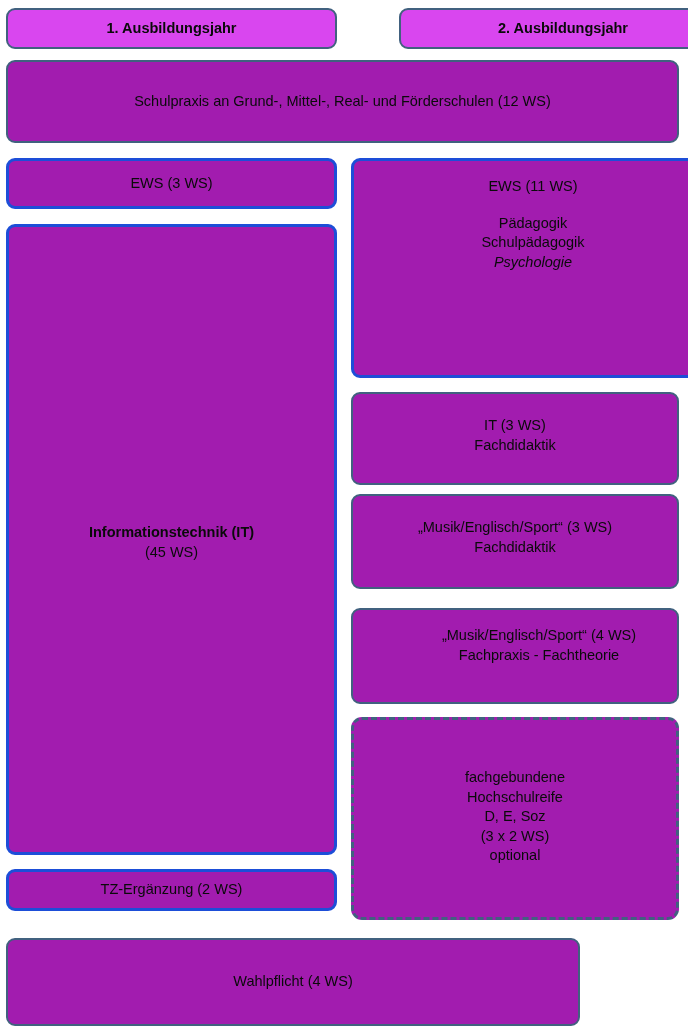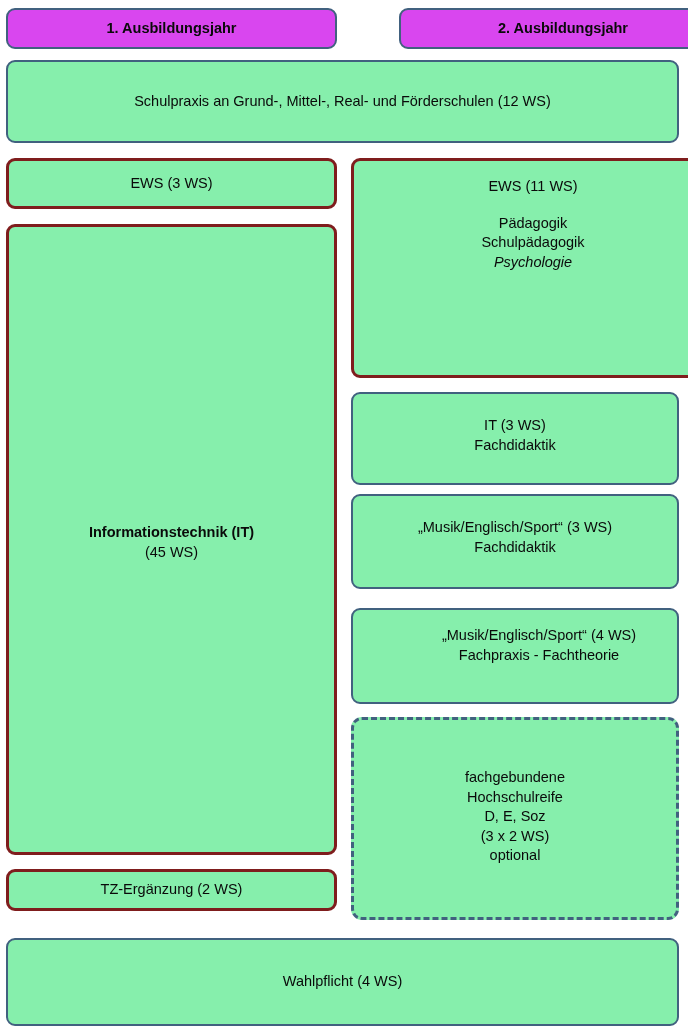--- a/index.html
+++ b/index.html
@@ -21,32 +21,32 @@
     width: 688px;
     height: 1035px;
   }
   .box {
     position: absolute;
     box-sizing: border-box;
     display: flex;
     flex-direction: column;
     align-items: center;
     border-radius: 9px;
-    background: #86efac;
+    background: #a21caf;
     text-align: center;
     line-height: 1.35;
     font-size: 14.5px;
     color: #0a0a0a;
   }
   
   .b-blue {
     border: 2.5px solid #41617F;
   }
   .b-black {
-    border: 3px solid #7f1d1d;
+    border: 3px solid #1d4ed8;
   }
   .b-dashed {
     border: 3px dashed #41617F;
     border-radius: 11px;
   }
   .fill-gray {
     background: #d946ef;
   }
   
   .v-center  { justify-content: center; }
@@ -65,21 +65,21 @@
   #hdr-year2    { left: 351px; top: 8px;   width: 328px; height: 41px; margin-left: 48px; }
   #schulpraxis  { left: 6px;   top: 60px;  width: 673px; height: 83px; }
   #ews-3ws      { left: 6px;   top: 158px; width: 331px; height: 51px; }
   #it-main      { left: 6px;   top: 224px; width: 331px; height: 631px; }
   #tz-erg       { left: 6px;   top: 869px; width: 331px; height: 42px; }
   #ews-11ws     { left: 351px; top: 158px; width: 364px; height: 220px; }
   #it-3ws       { left: 351px; top: 392px; width: 328px; height: 93px; }
   #mus-3ws      { left: 351px; top: 494px; width: 328px; height: 95px; }
   #mus-4ws      { left: 351px; top: 608px; width: 328px; height: 96px; padding-left: 48px; }
   #fhr-opt      { left: 351px; top: 717px; width: 328px; height: 203px; }
-  #wahlpflicht  { left: 6px;   top: 938px; width: 673px; height: 88px; }
+  #wahlpflicht  { left: 6px;   top: 938px; width: 574px; height: 88px; }
 
   #it-main .it-label { margin-top: 296px; }
 </style>
 </head>
 <body>
 
 <div class="diagram">
 
   <div class="box b-blue fill-gray v-center" id="hdr-year1">
     <span class="line bold">1. Ausbildungsjahr</span>

